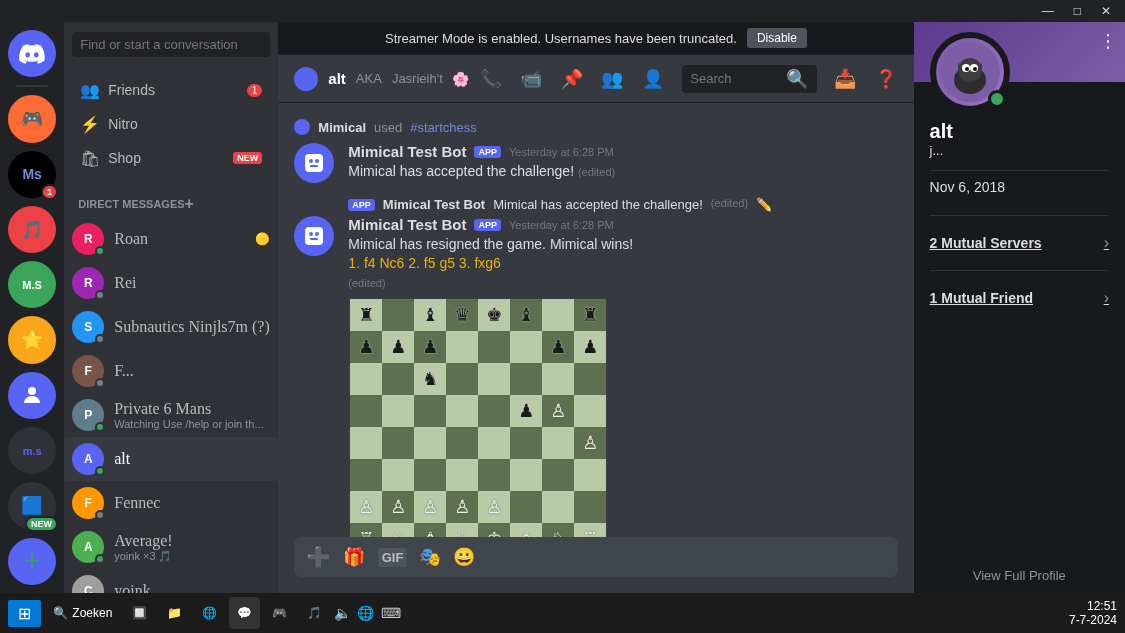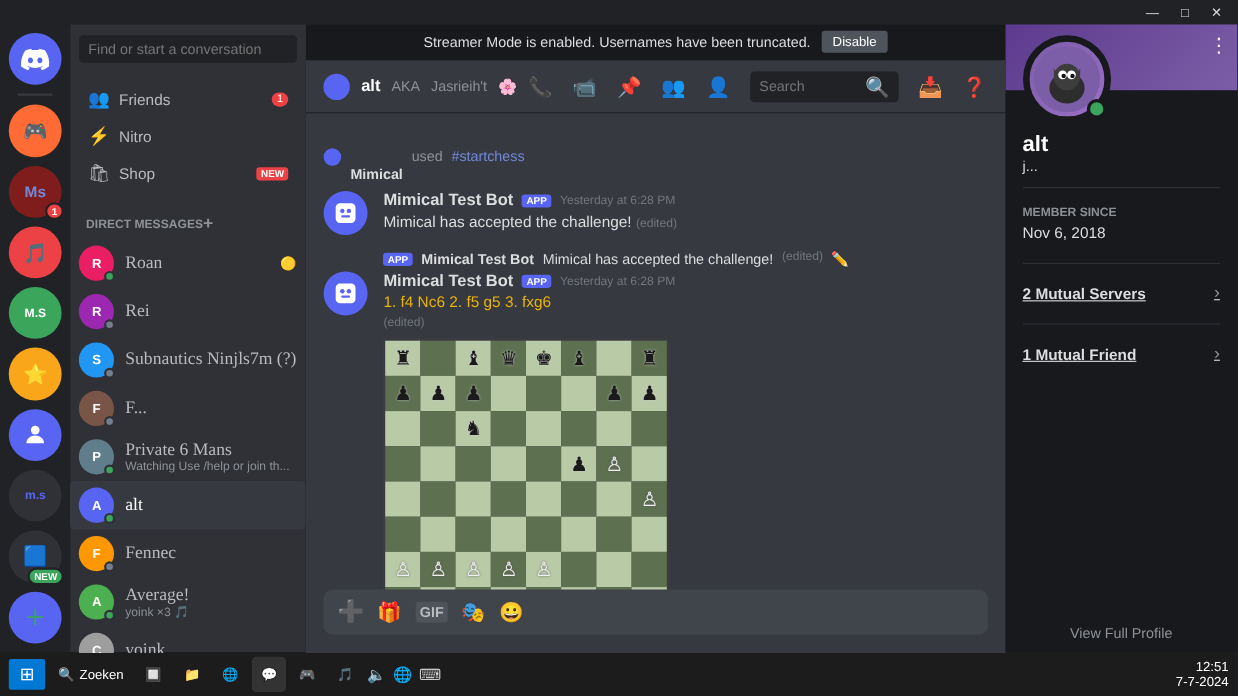--- a/index.html
+++ b/index.html
@@ -132,21 +132,21 @@
 
     <div class="server-list">
       <div class="server-icon discord">
         <svg width="28" height="20" viewBox="0 0 71 55" fill="white">
           <path d="M60.1 4.9A58.1 58.1 0 0 0 45.2.7a40 40 0 0 0-1.8 3.6 53.7 53.7 0 0 0-16 0A38 38 0 0 0 25.5.7 58.4 58.4 0 0 0 10.7 5C1.5 18.8-1 32.2.3 45.4a58.6 58.6 0 0 0 17.8 9 42 42 0 0 0 3.7-6 38.1 38.1 0 0 1-5.8-2.8l1.4-1.1a41.8 41.8 0 0 0 35.6 0l1.4 1.1a38 38 0 0 1-5.9 2.8 42 42 0 0 0 3.7 6 58.3 58.3 0 0 0 17.8-9C71.7 30 68.7 16.7 60.1 5zM23.7 37.3c-3.5 0-6.3-3.2-6.3-7.1s2.8-7.2 6.3-7.2 6.4 3.2 6.3 7.2c0 3.9-2.8 7.1-6.3 7.1zm23.5 0c-3.5 0-6.3-3.2-6.3-7.1s2.8-7.2 6.3-7.2 6.4 3.2 6.3 7.2c0 3.9-2.8 7.1-6.3 7.1z"></path>
         </svg>
       </div>
       <div class="divider-h"></div>
 
       <div class="server-icon" style="background:#ff6b35; border-radius:50%; font-size:18px;">🎮</div>
-      <div class="server-icon" style="background:#7f1d1d; border-radius:50%; font-size:14px;">
+      <div class="server-icon" style="background:#000000; border-radius:50%; font-size:14px;">
         <span style="color:#7289da; font-weight:bold;">Ms</span>
         <span class="badge">1</span>
       </div>
       <div class="server-icon" style="background:#ed4245; border-radius:50%; font-size:18px;">🎵</div>
       <div class="server-icon" style="background:#3ba55c; border-radius:50%; font-size:11px; font-weight:bold;">M.S</div>
       <div class="server-icon" style="background:#faa61a; border-radius:50%; font-size:18px;">⭐</div>
       <div class="server-icon" style="background:#5865f2; border-radius:50%;">
         <svg width="24" height="24" viewBox="0 0 24 24" fill="white">
             <circle cx="12" cy="8" r="4"></circle>
             <path d="M4 20c0-4 3.6-7 8-7s8 3 8 7"></path>
@@ -313,21 +313,21 @@
           </div>
           <span style="cursor:pointer;">📥</span>
           <span style="cursor:pointer;">❓</span>
         </div>
       </div>
 
       <div class="chat-messages">
 
         <div class="system-msg">
           <div style="width:16px; height:16px; border-radius:50%; background:#5865f2; flex-shrink:0;"></div>
-          <span style="color:#dcddde; font-weight:600;margin-top:32px;">Mimical</span>
+          <span style="color:#dcddde; font-weight:600;">Mimical</span>
           <span>used</span>
           <span style="color:#7289da;">#startchess</span>
         </div>
 
         <div class="msg-group">
           <div class="msg-avatar blue">
             <svg width="24" height="24" viewBox="0 0 24 24" fill="white">
                 <rect x="3" y="3" width="18" height="18" rx="4"></rect>
                 <circle cx="9" cy="10" r="2" fill="#5865f2"></circle>
                 <circle cx="15" cy="10" r="2" fill="#5865f2"></circle>
@@ -363,20 +363,21 @@
                 <circle cx="15" cy="10" r="2" fill="#5865f2"></circle>
                 <rect x="8" y="14" width="8" height="2" rx="1" fill="#5865f2"></rect>
               </svg>
           </div>
           <div class="msg-content">
             <div class="msg-header">
               <span class="msg-username">Mimical Test Bot</span>
               <span class="msg-bot-tag">APP</span>
               <span class="msg-time">Yesterday at 6:28 PM</span>
             </div>
+            <div class="msg-text">Mimical has resigned the game. Mimical wins!</div>
 
             <div class="chess-notation">
               <span>1. f4 Nc6 2. f5 g5 3. fxg6</span>
             </div>
             <div style="font-size:11px; color:#72767d; margin-bottom:6px;">(edited)</div>
 
             <div class="chess-container">
               <div class="chess-board" id="chess-board">
 
               <div class="chess-cell light">
@@ -541,21 +542,20 @@
         <div style="position:absolute; top:8px; right:8px; display:flex; gap:6px;">
           <span style="color:#fff; cursor:pointer; font-size:18px;">⋮</span>
         </div>
       </div>
 
       <div style="padding-bottom: 8px;">
         <div class="profile-name">alt</div>
         <div class="profile-sub">j...</div>
         <div class="profile-divider"></div>
 
-        <div class="profile-section-title">Member Since</div>
         <div class="profile-value">Nov 6, 2018</div>
         <div class="profile-divider"></div>
 
         <div class="profile-row">
           <span class="profile-row-label">2 Mutual Servers</span>
           <span class="profile-row-chevron">›</span>
         </div>
         <div class="profile-divider"></div>
 
         <div class="profile-row">

